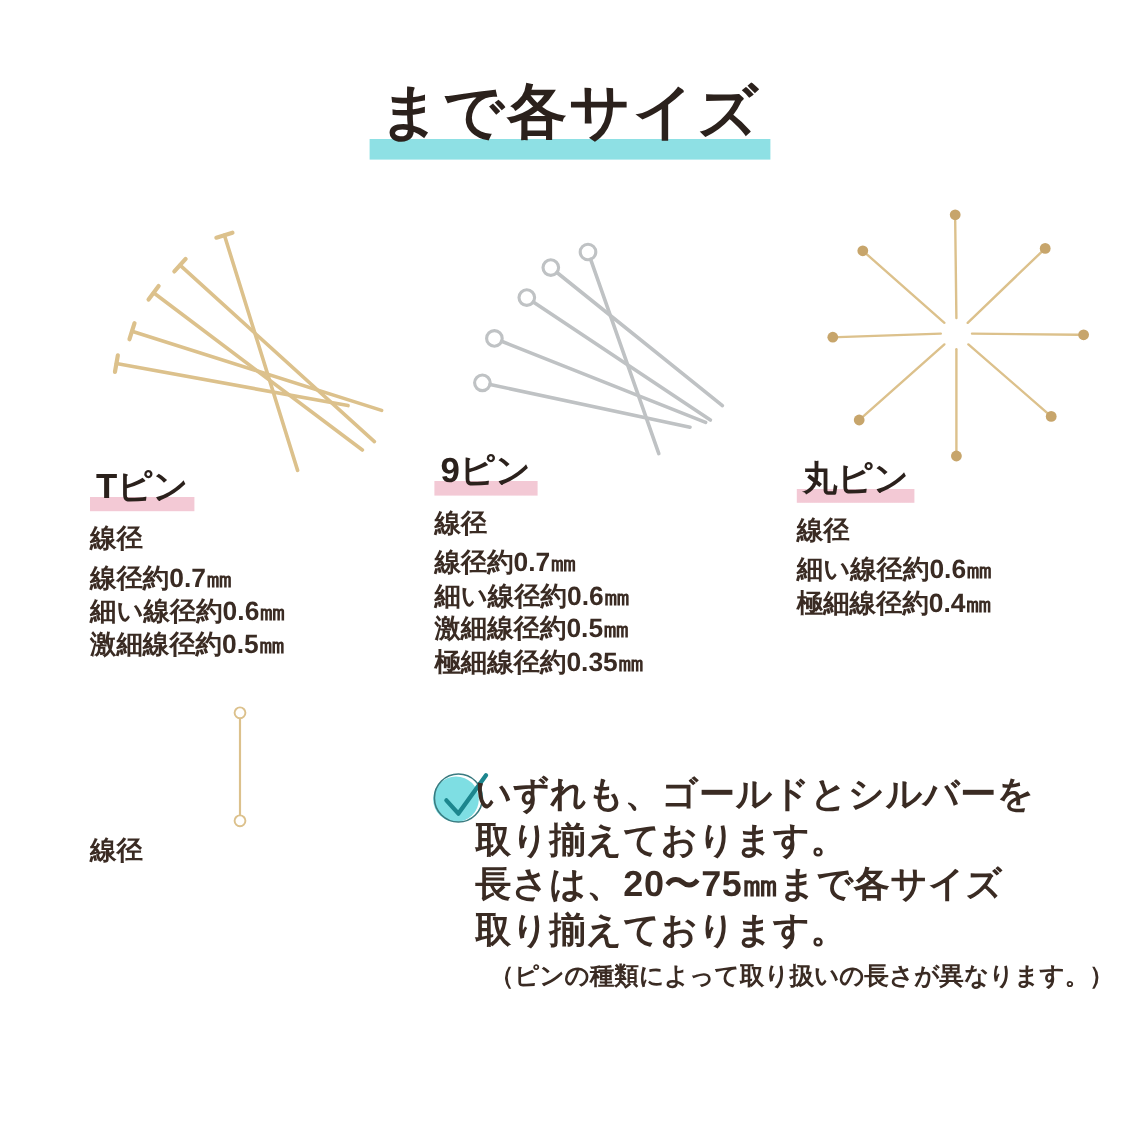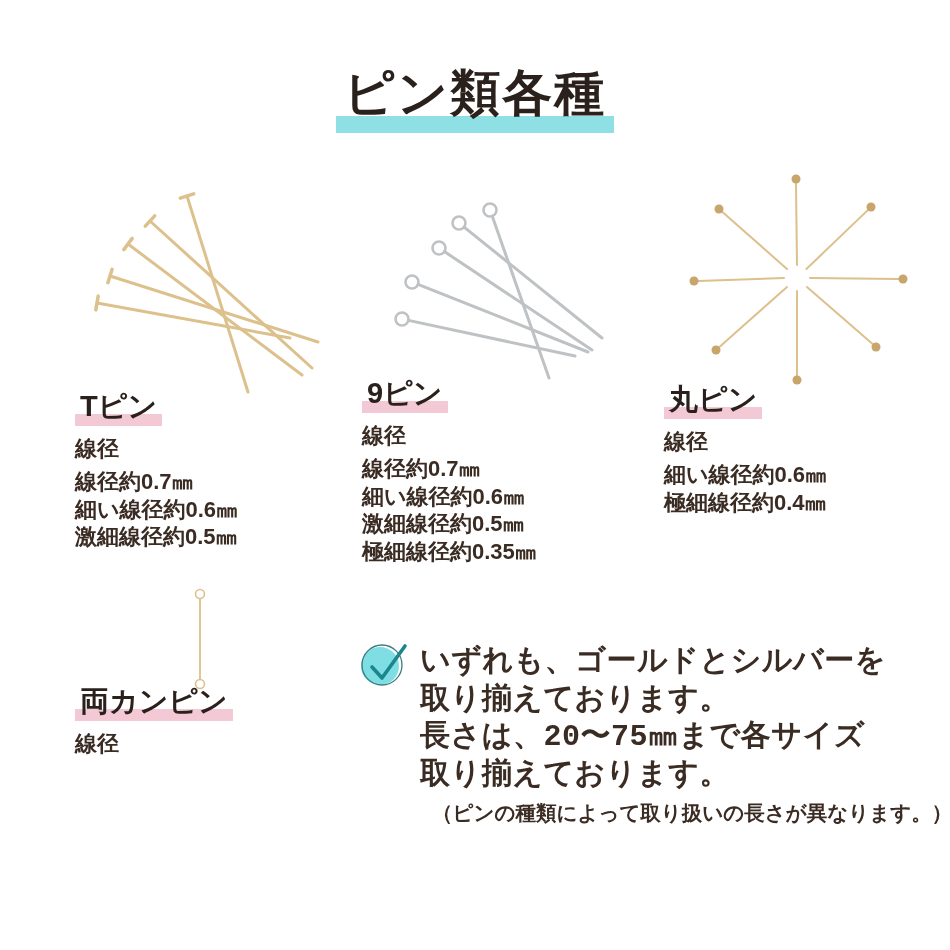--- a/index.html
+++ b/index.html
@@ -51,40 +51,40 @@
     font-size:22px; font-weight:700; color:var(--text);
   }
   .spec-list{margin-top:4px;}
   .spec-line{
     font-size:22px; font-weight:700; line-height:27.5px;
     color:var(--text); white-space:nowrap;
   }
   
   .check-icon-box{position:absolute; left:358px; top:636px;}
   .note-text{
-    position:absolute; left:420px; top:644px; width:500px;font-family:Liberation Mono, monospace;
+    position:absolute; left:396px; top:644px; width:500px;
   }
   .note-line{
     font-size:30px; font-weight:700; line-height:37.5px;
     color:var(--text); white-space:nowrap; letter-spacing:0.5px;
   }
   .note-caption{
     margin-top:5px; margin-left:12px;
     font-size:20.5px; font-weight:700; color:var(--text);
     white-space:nowrap;
     text-align:right;
   }
 </style>
 </head>
 <body>
 
 <div class="canvas">
 
   <div class="title-wrap">
-    <span class="title-text">ピン類各種</span>
+    <span class="title-text">まで各サイズ</span>
   </div>
 
   <svg class="illus" style="left:85px; top:185px;" width="245" height="215" viewBox="0 0 245 215">
     <g stroke-linecap="round">
       <line class="gold-line" stroke-width="3" x1="102" y1="11" x2="163" y2="207"></line>
       <line class="gold-line" stroke-width="3.5" x1="95.3" y1="13.1" x2="108.7" y2="8.9"></line>
       <line class="gold-line" stroke-width="3" x1="65" y1="36" x2="227" y2="183"></line>
       <line class="gold-line" stroke-width="3.5" x1="60.3" y1="41.2" x2="69.7" y2="30.8"></line>
       <line class="gold-line" stroke-width="3" x1="43" y1="59" x2="217" y2="190"></line>
       <line class="gold-line" stroke-width="3.5" x1="38.8" y1="64.6" x2="47.2" y2="53.4"></line>
@@ -161,21 +161,20 @@
   <div class="pin-col" style="left:664px; top:384px;">
     <span class="pin-label">丸ピン</span>
     <div class="diameter-heading">線径</div>
     <div class="spec-list">
         <div class="spec-line">細い線径約0.6㎜</div>
         <div class="spec-line">極細線径約0.4㎜</div>
       </div>
   </div>
 
   <div class="pin-col" style="left:75px; top:686px;">
-    <span class="pin-label">両カンピン</span>
     <div class="diameter-heading">線径</div>
   </div>
 
   <div class="check-icon-box">
     <svg width="52" height="56" viewBox="0 0 52 56">
       <circle cx="22" cy="30" r="19" style="fill:var(--check_fill);"></circle>
       <circle cx="24" cy="29" r="20" style="fill:none; stroke:var(--check_outline); stroke-width:1.3;"></circle>
       <path d="M 14 31 L 24 42 L 47 10" style="fill:none; stroke:var(--check_stroke); stroke-width:3.6; stroke-linecap:round; stroke-linejoin:round;"></path>
     </svg>
   </div>

